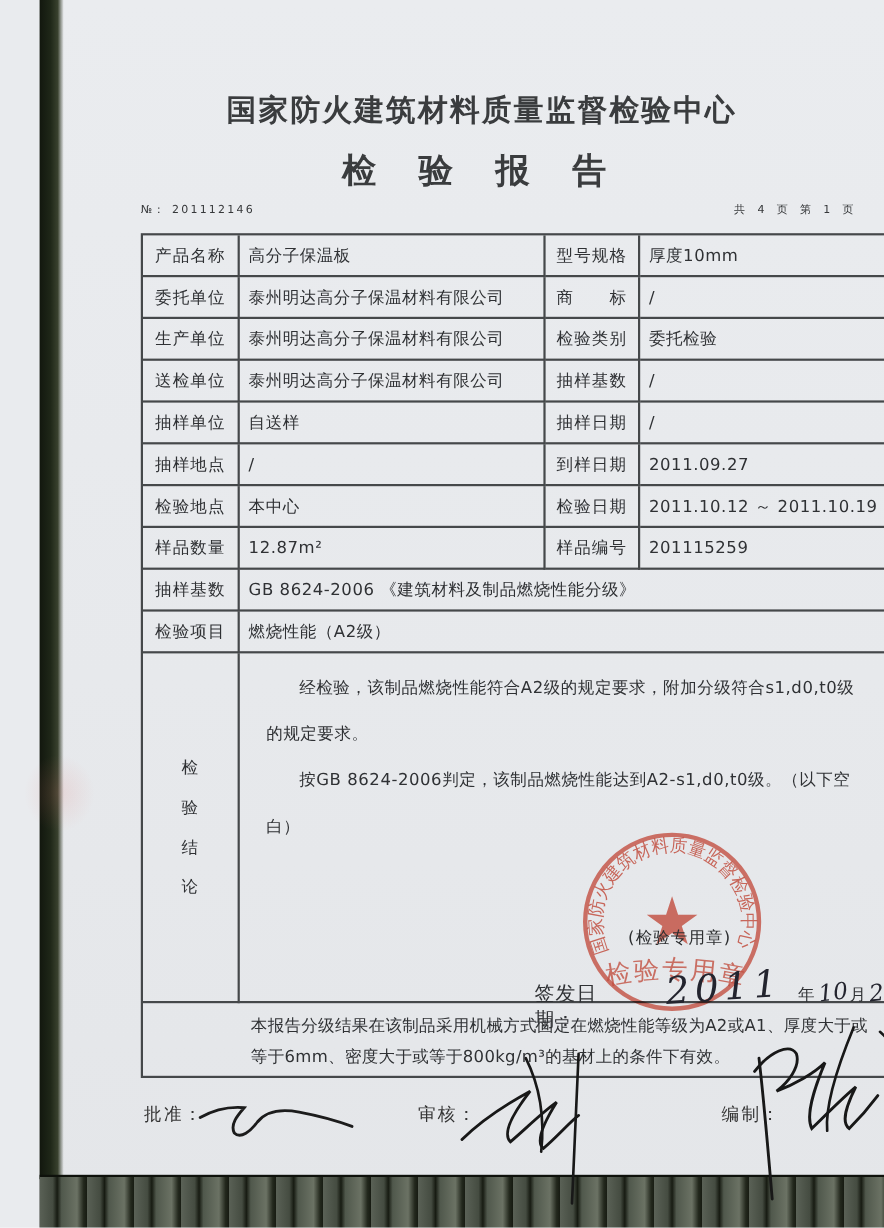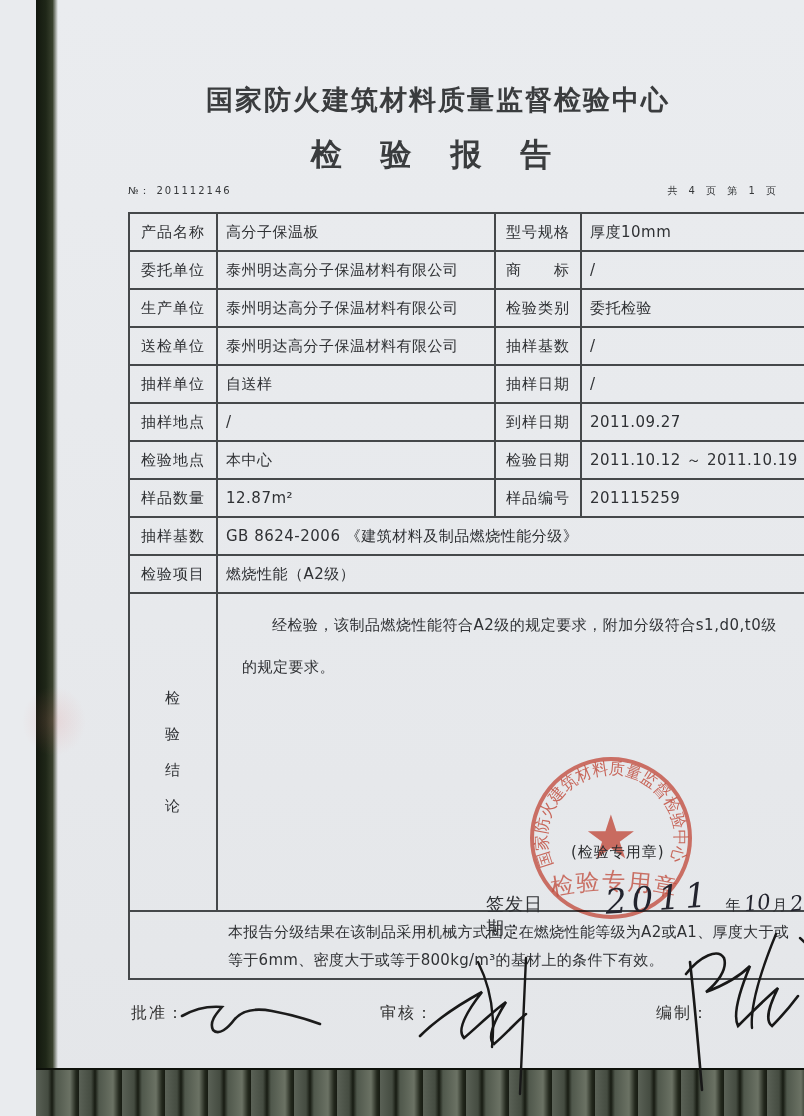--- a/index.html
+++ b/index.html
@@ -135,20 +135,21 @@
     <div class="c val row-h span3">燃烧性能（A2级）</div>
 
     <div class="c lbl concl-lbl">
       <span>检</span>
       <span>验</span>
       <span>结</span>
       <span>论</span>
     </div>
     <div class="c concl-cell">
       <p>经检验，该制品燃烧性能符合A2级的规定要求，附加分级符合s1,d0,t0级的规定要求。</p>
+      <p>按GB 8624-2006判定，该制品燃烧性能达到A2-s1,d0,t0级。（以下空白）</p>
     </div>
 
     <div class="c remark-cell">本报告分级结果在该制品采用机械方式固定在燃烧性能等级为A2或A1、厚度大于或等于6mm、密度大于或等于800kg/m³的基材上的条件下有效。</div>
   </div>
 
   <svg class="stamp" viewBox="0 0 170 170">
     <defs>
       <path id="ringArc" d="M 27,112 A 64,64 0 1 1 143,112" fill="none"></path>
       <path id="botArc" d="M 22,143 Q 85,129 148,143" fill="none"></path>
     </defs>

